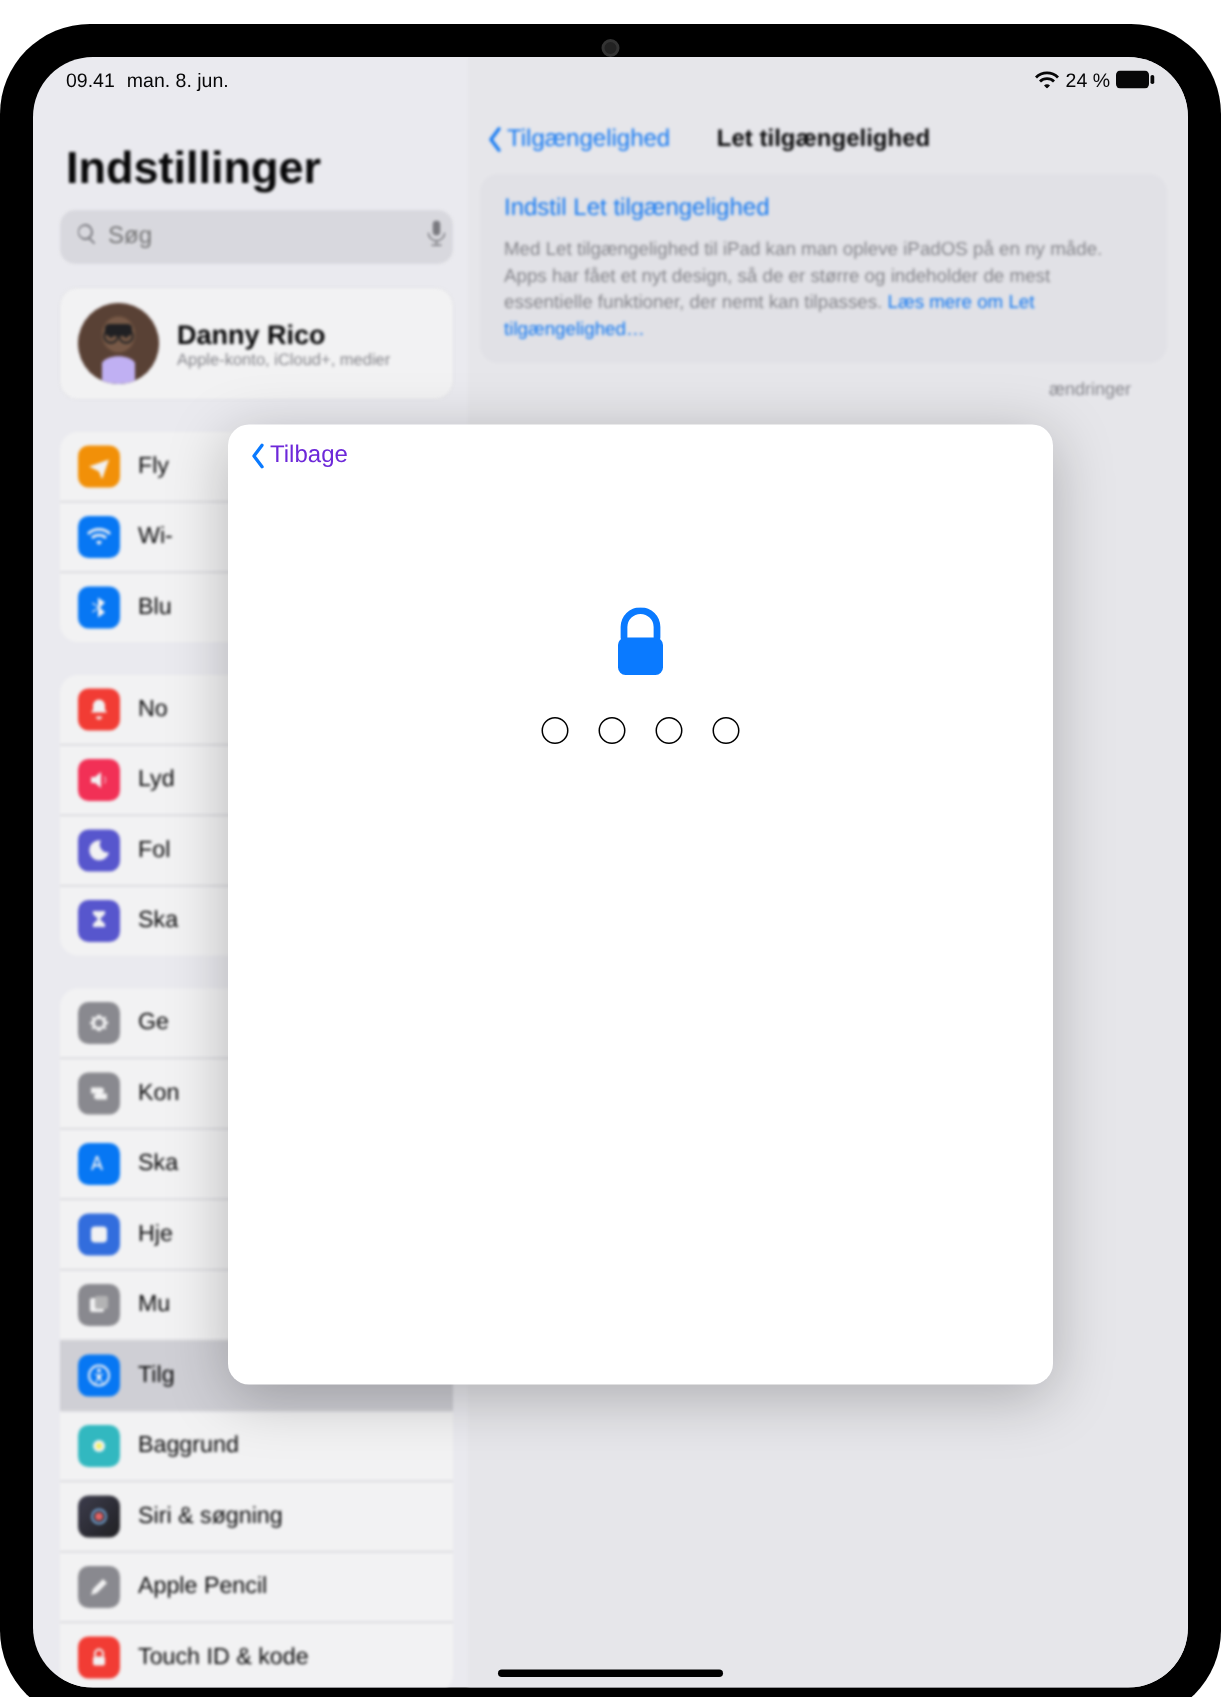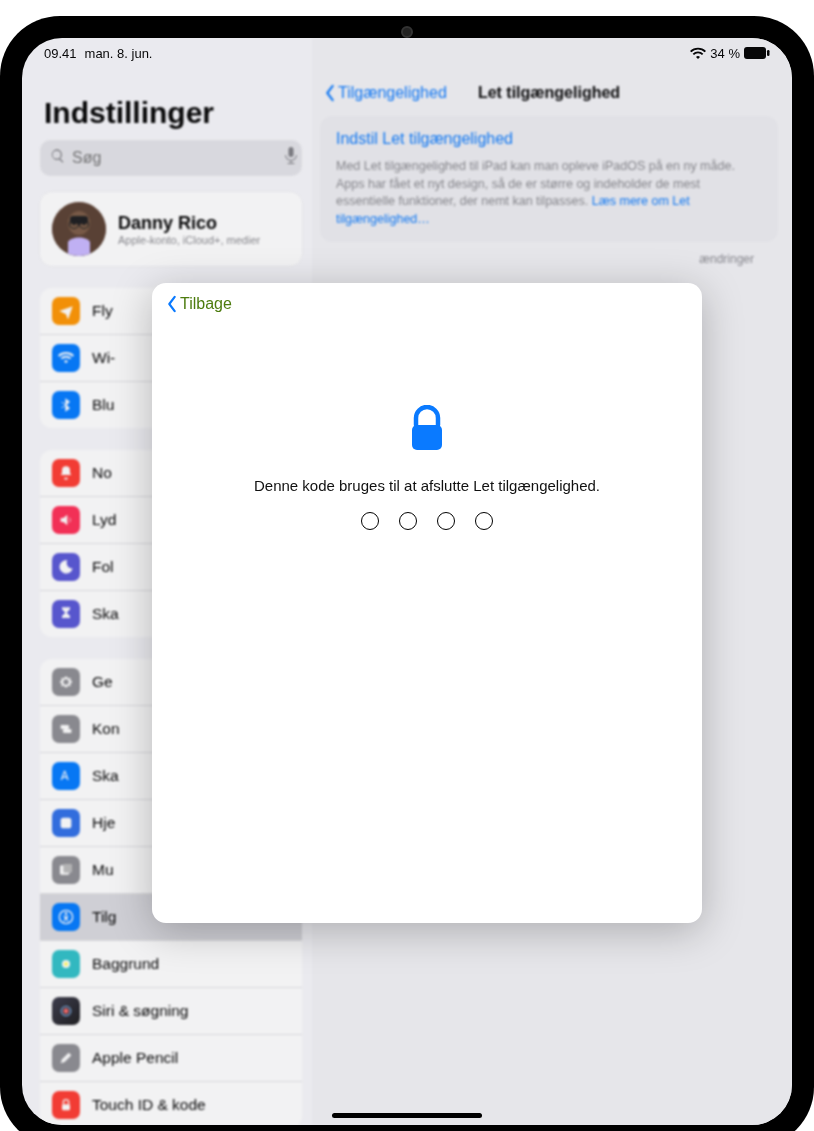--- a/index.html
+++ b/index.html
@@ -49,21 +49,21 @@
   .setup-title{color:#0a7aff;font-size:16px;font-weight:400;margin-bottom:10px;}
   .setup-desc{color:#8a8a8f;font-size:12.5px;line-height:1.4;}
   .setup-desc a{color:#0a7aff;text-decoration:none;}
   .caption{font-size:12px;color:#8a8a8f;margin:10px 4px 0 14px;} 
   
   .modal{
     position:absolute; left:130px; top:245px; width:550px; height:640px; background:#fff; border-radius:14px;
     box-shadow:0 8px 40px rgba(0,0,0,.25); z-index:5; overflow:hidden;
   }
   .modal .mnav{display:flex;align-items:center;padding:12px 14px;}
-  .modal .mback{display:flex;align-items:center;color:#4d7c0f;font-size:16px;gap:2px;}
+  .modal .mback{display:flex;align-items:center;color:#6d28d9;font-size:16px;gap:2px;}
   .modal-body{display:flex;flex-direction:column;align-items:center;padding-top:80px;}
   .lockicon{color:#0a7aff;margin-bottom:20px;}
   .mtitle{font-size:29px;font-weight:700;text-align:center;margin-bottom:26px;letter-spacing:.2px;}
   .msub{font-size:15px;color:#111;margin-bottom:18px;}
   .dots{display:flex;gap:20px;}
   .dot{width:18px;height:18px;border:1.6px solid #000;border-radius:50%;}
   
   .homebar{position:absolute;bottom:7px;left:50%;transform:translateX(-50%);width:150px;height:5px;background:#000;border-radius:3px;z-index:6;}
   .chev{width:12px;height:18px;}
   .dimmed{filter:blur(1px) brightness(.98);}
@@ -80,21 +80,21 @@
       <div class="status-left">
         <span>09.41</span>
         <span>man. 8. jun.</span>
       </div>
       <div class="status-right">
         <span class="wifi">
           <svg width="16" height="12" viewBox="0 0 24 18">
               <path d="M12 18l-3-3a4.2 4.2 0 016 0zM4 10a11.3 11.3 0 0116 0l-2 2a8.5 8.5 0 00-12 0zM0 6a17 17 0 0124 0l-2 2a14.1 14.1 0 00-20 0z" fill="#000"></path>
             </svg>
         </span>
-        <span>34 %</span>
+        <span>24 %</span>
         <span class="battery">
           <svg width="26" height="12" viewBox="0 0 26 12">
               <rect x="0" y="0" width="22" height="12" rx="3" fill="#000"></rect>
               <rect x="23" y="3" width="2.5" height="6" rx="1.2" fill="#000"></rect>
             </svg>
         </span>
       </div>
     </div>
 
     <div class="cols dimmed">
@@ -319,21 +319,20 @@
           <span>Tilbage</span>
         </div>
       </div>
       <div class="modal-body">
         <div class="lockicon">
           <svg width="38" height="48" viewBox="0 0 38 48">
               <path d="M8 20v-7a11 11 0 1122 0v7" fill="none" stroke="#0a7aff" stroke-width="4.5" stroke-linecap="round"></path>
               <rect x="4" y="20" width="30" height="25" rx="5" fill="#0a7aff"></rect>
             </svg>
         </div>
-        <div class="msub">Denne kode bruges til at afslutte Let tilgængelighed.</div>
         <div class="dots">
           <div class="dot"></div>
           <div class="dot"></div>
           <div class="dot"></div>
           <div class="dot"></div>
         </div>
       </div>
     </div>
 
     <div class="homebar"></div>

